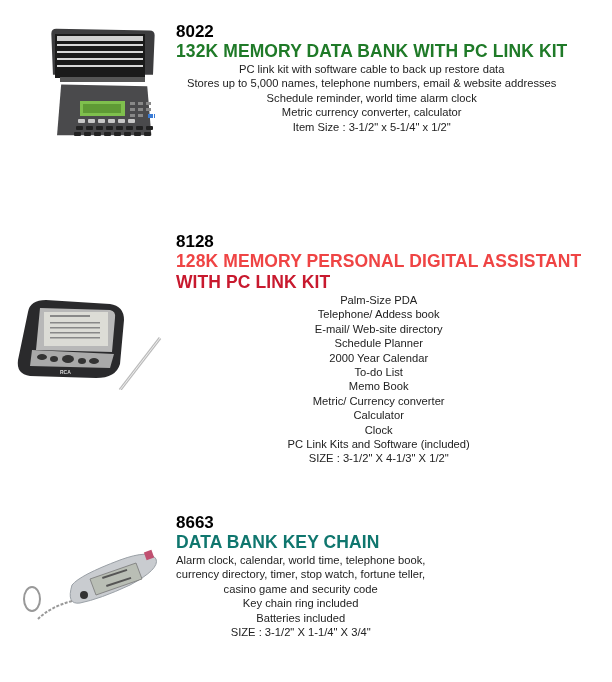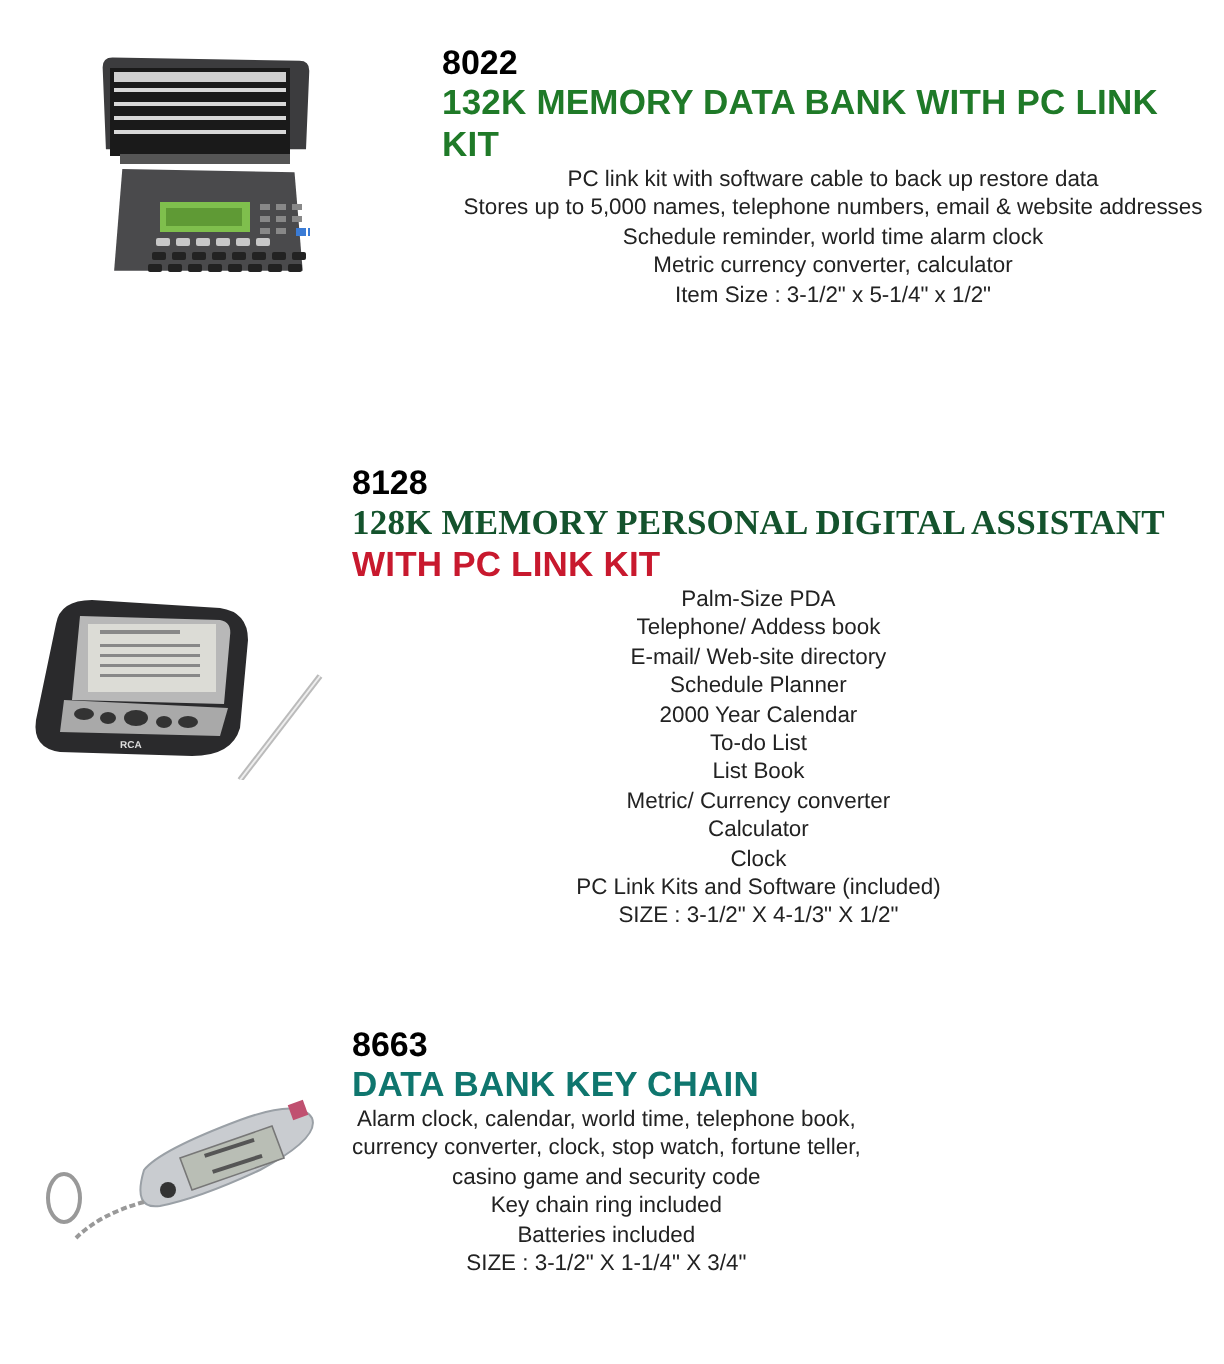--- a/index.html
+++ b/index.html
@@ -66,21 +66,21 @@
         <rect x="100" y="94" width="5" height="3"></rect>
           <rect x="108" y="94" width="5" height="3"></rect>
           <rect x="116" y="94" width="5" height="3"></rect>
         <rect x="100" y="100" width="5" height="3"></rect>
           <rect x="108" y="100" width="5" height="3"></rect>
       </g>
       <rect x="118" y="100" width="5" height="4" fill="#3a7bd5"></rect>
       <rect x="124" y="100" width="5" height="4" fill="#3a7bd5"></rect>
     </svg>
   </div>
-  <div class="text" style="top:22px;margin-left:45px;">
+  <div class="text" style="top:22px;">
     <div class="code">8022</div>
     <div class="title" style="color:#1f7a28;">132K MEMORY DATA BANK WITH PC LINK KIT</div>
     <div class="desc">
       <div>PC link kit with software cable to back up restore data</div>
       <div>Stores up to 5,000 names, telephone numbers, email &amp; website addresses</div>
       <div>Schedule reminder, world time alarm clock</div>
       <div>Metric currency converter, calculator</div>
       <div>Item Size : 3-1/2" x 5-1/4" x 1/2"</div>
     </div>
   </div>
@@ -107,30 +107,30 @@
           <ellipse cx="72" cy="71" rx="4" ry="3"></ellipse>
         <ellipse cx="84" cy="71" rx="5" ry="3"></ellipse>
       </g>
       <text x="50" y="84" font-size="5" fill="#ddd" font-family="Liberation Sans, sans-serif" font-weight="bold">RCA</text>
       <line x1="150" y1="48" x2="110" y2="100" stroke="#bbb" stroke-width="3"></line>
       <line x1="150" y1="48" x2="110" y2="100" stroke="#eee" stroke-width="1"></line>
     </svg>
   </div>
   <div class="text" style="top:206px;margin-top:26px;">
     <div class="code">8128</div>
-    <div class="title" style="color:#14532d;font-family:Liberation Serif, serif;">128K MEMORY PERSONAL DIGITAL ASSISTANT</div>
+    <div class="title" style="color:#ef4444;">128K MEMORY PERSONAL DIGITAL ASSISTANT</div>
     <div class="title" style="color:#c8192e;">WITH PC LINK KIT</div>
     <div class="desc">
       <div>Palm-Size PDA</div>
       <div>Telephone/ Addess book</div>
       <div>E-mail/ Web-site directory</div>
       <div>Schedule Planner</div>
       <div>2000 Year Calendar</div>
       <div>To-do List</div>
-      <div>List Book</div>
+      <div>Memo Book</div>
       <div>Metric/ Currency converter</div>
       <div>Calculator</div>
       <div>Clock</div>
       <div>PC Link Kits and Software (included)</div>
       <div>SIZE : 3-1/2" X 4-1/3" X 1/2"</div>
     </div>
   </div>
 </div>
 
 <div class="product" style="top:0;">
@@ -146,20 +146,20 @@
       <rect x="135" y="16" width="8" height="8" fill="#c05070" transform="rotate(-20 139 20)"></rect>
       <path d="M62 66 Q40 72 28 84" stroke="#999" stroke-width="2" fill="none" stroke-dasharray="3 1.5"></path>
       <ellipse cx="22" cy="64" rx="8" ry="12" fill="none" stroke="#999" stroke-width="2"></ellipse>
     </svg>
   </div>
   <div class="text" style="top:513px;">
     <div class="code">8663</div>
     <div class="title" style="color:#0f766e;">DATA BANK KEY CHAIN</div>
     <div class="desc">
       <div>Alarm clock, calendar, world time, telephone book,</div>
-      <div>currency converter, clock, stop watch, fortune teller,</div>
+      <div>currency directory, timer, stop watch, fortune teller,</div>
       <div>casino game and security code</div>
       <div>Key chain ring included</div>
       <div>Batteries included</div>
       <div>SIZE : 3-1/2" X 1-1/4" X 3/4"</div>
     </div>
   </div>
 </div>
 
 </body></html>

